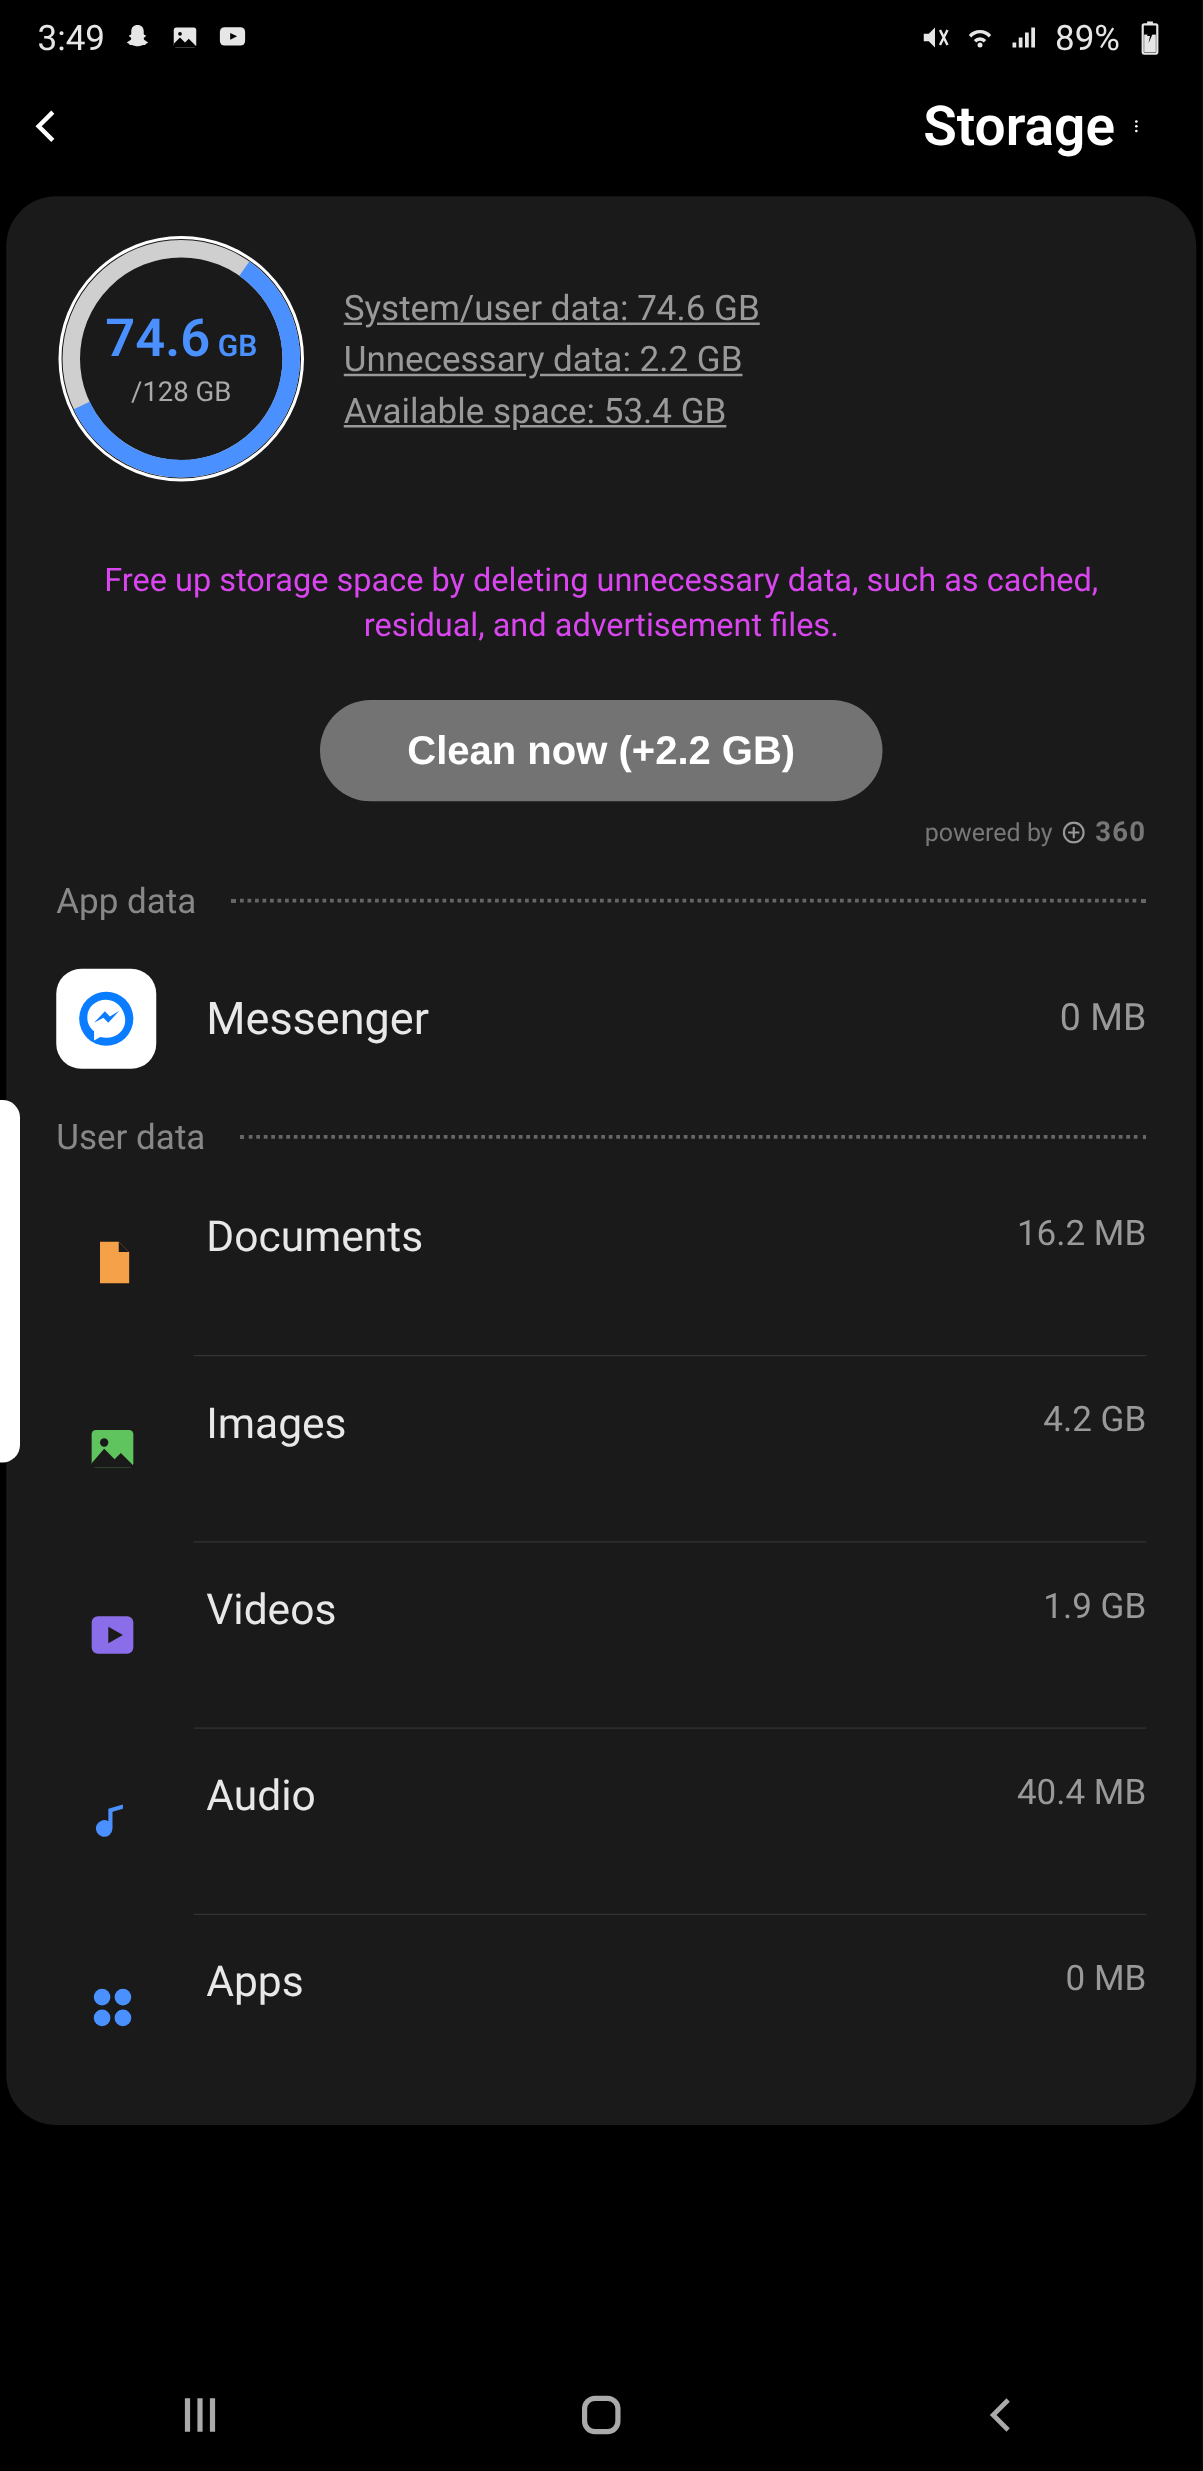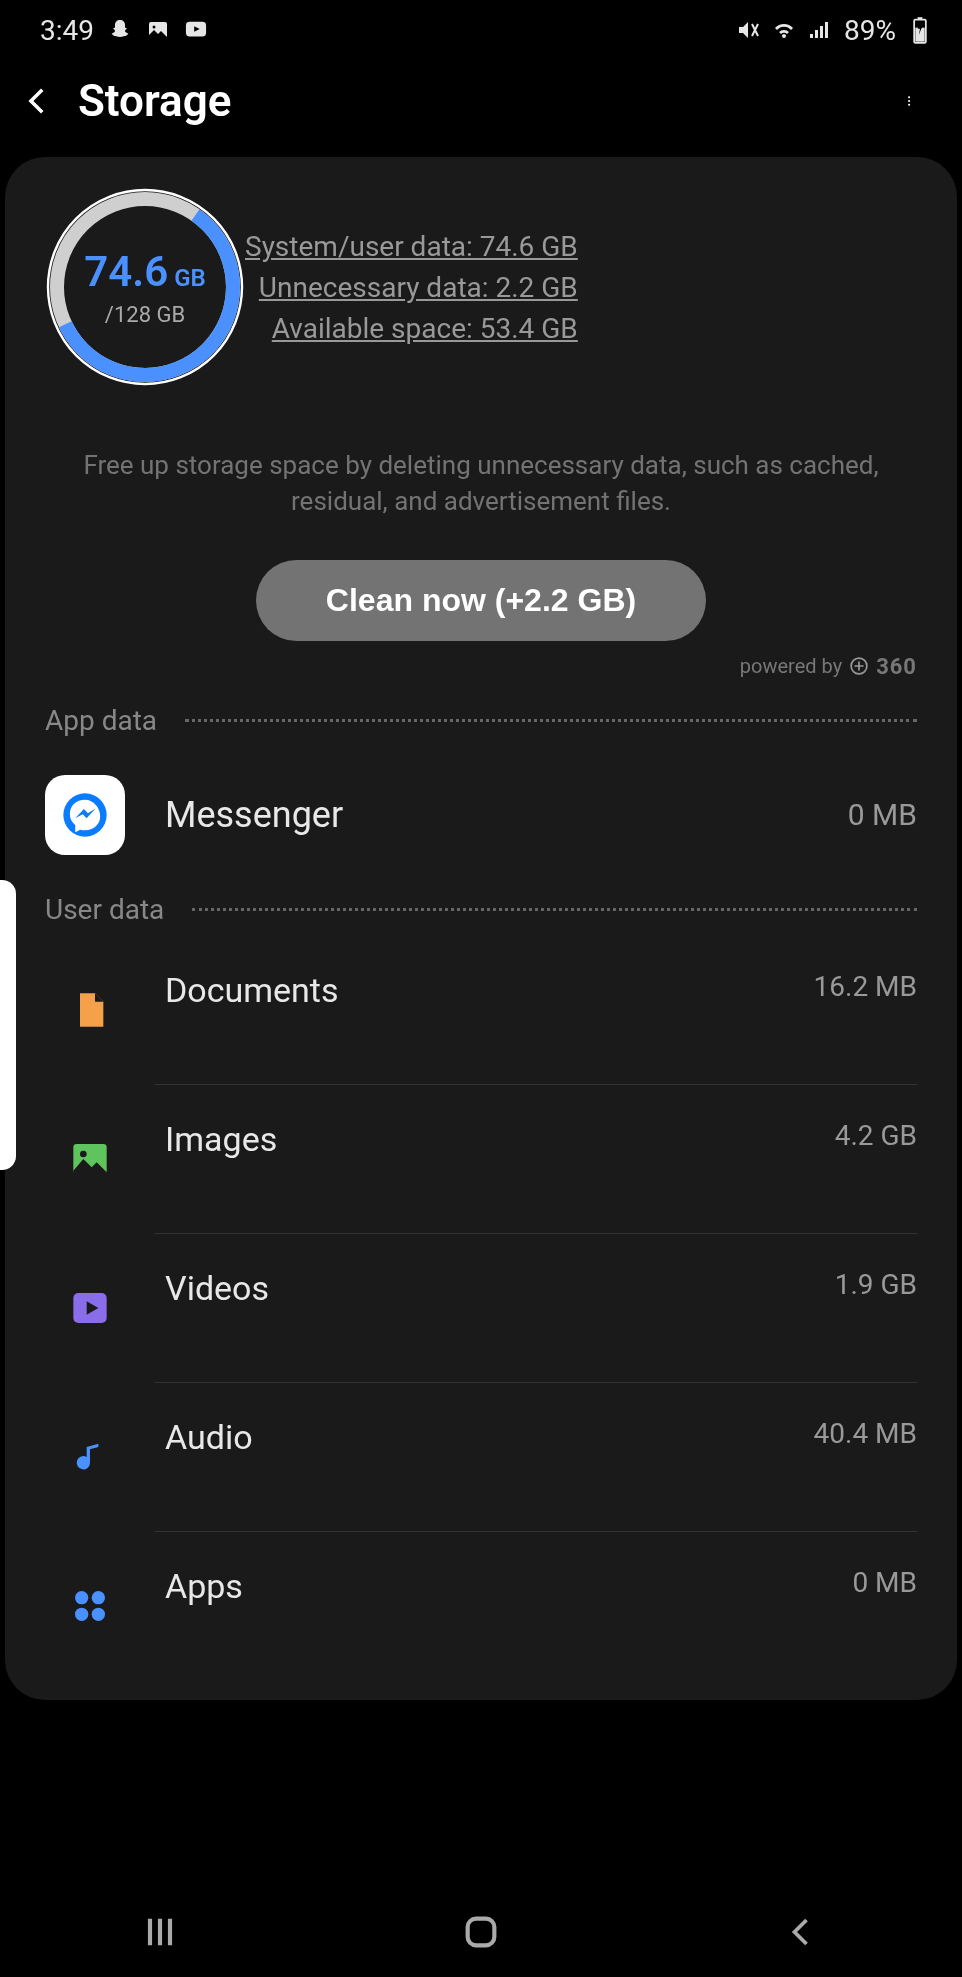--- a/index.html
+++ b/index.html
@@ -15,29 +15,30 @@
 
   
   .status-bar {
     display: flex;
     justify-content: space-between;
     align-items: center;
     padding: 10px 30px 5px 30px;
     height: 55px;
     color: #e6e6e6;
   }
-  .status-left { display: flex; align-items: center; gap: 14px; font-size: 28px; font-weight: 400; margin-left: 10px; }
+  .status-left { display: flex; align-items: center; gap: 14px; font-size: 28px; font-weight: 400; }
   .status-right { display: flex; align-items: center; gap: 12px; font-size: 28px; }
   .status-icon { width: 24px; height: 24px; display: inline-flex; align-items: center; justify-content: center; }
 
   
   .header {
     display: flex;
     align-items: center;
     padding: 20px 30px 30px 18px;
+    text-align: right;
   }
   .back-btn {
     width: 40px; height: 40px;
     display: flex; align-items: center; justify-content: center;
     margin-right: 20px;
   }
   .header-title {
     font-size: 44px;
     font-weight: 600;
     flex: 1;
@@ -53,21 +54,21 @@
     border-radius: 40px;
     margin: 0 5px;
     padding: 30px 0 20px 0;
   }
 
   
   .summary {
     display: flex;
     align-items: center;
     padding: 0 40px 30px 40px;
-    text-align: right;
+    gap: 30px;
   }
   .ring-wrap {
     position: relative;
     width: 200px;
     height: 200px;
     flex-shrink: 0;
   }
   .ring-inner {
     position: absolute;
     inset: 0;
@@ -93,21 +94,21 @@
   .summary-lines {
     display: flex;
     flex-direction: column;
     gap: 8px;
     color: #999;
     font-size: 28px;
     text-decoration: underline;
   }
 
   .hint {
-    color: #737373;
+    color: #d946ef;
     font-size: 26px;
     text-align: center;
     padding: 30px 50px 40px 50px;
     line-height: 1.4;
   }
 
   .clean-btn {
     display: block;
     margin: 0 auto;
     background: #737373;

